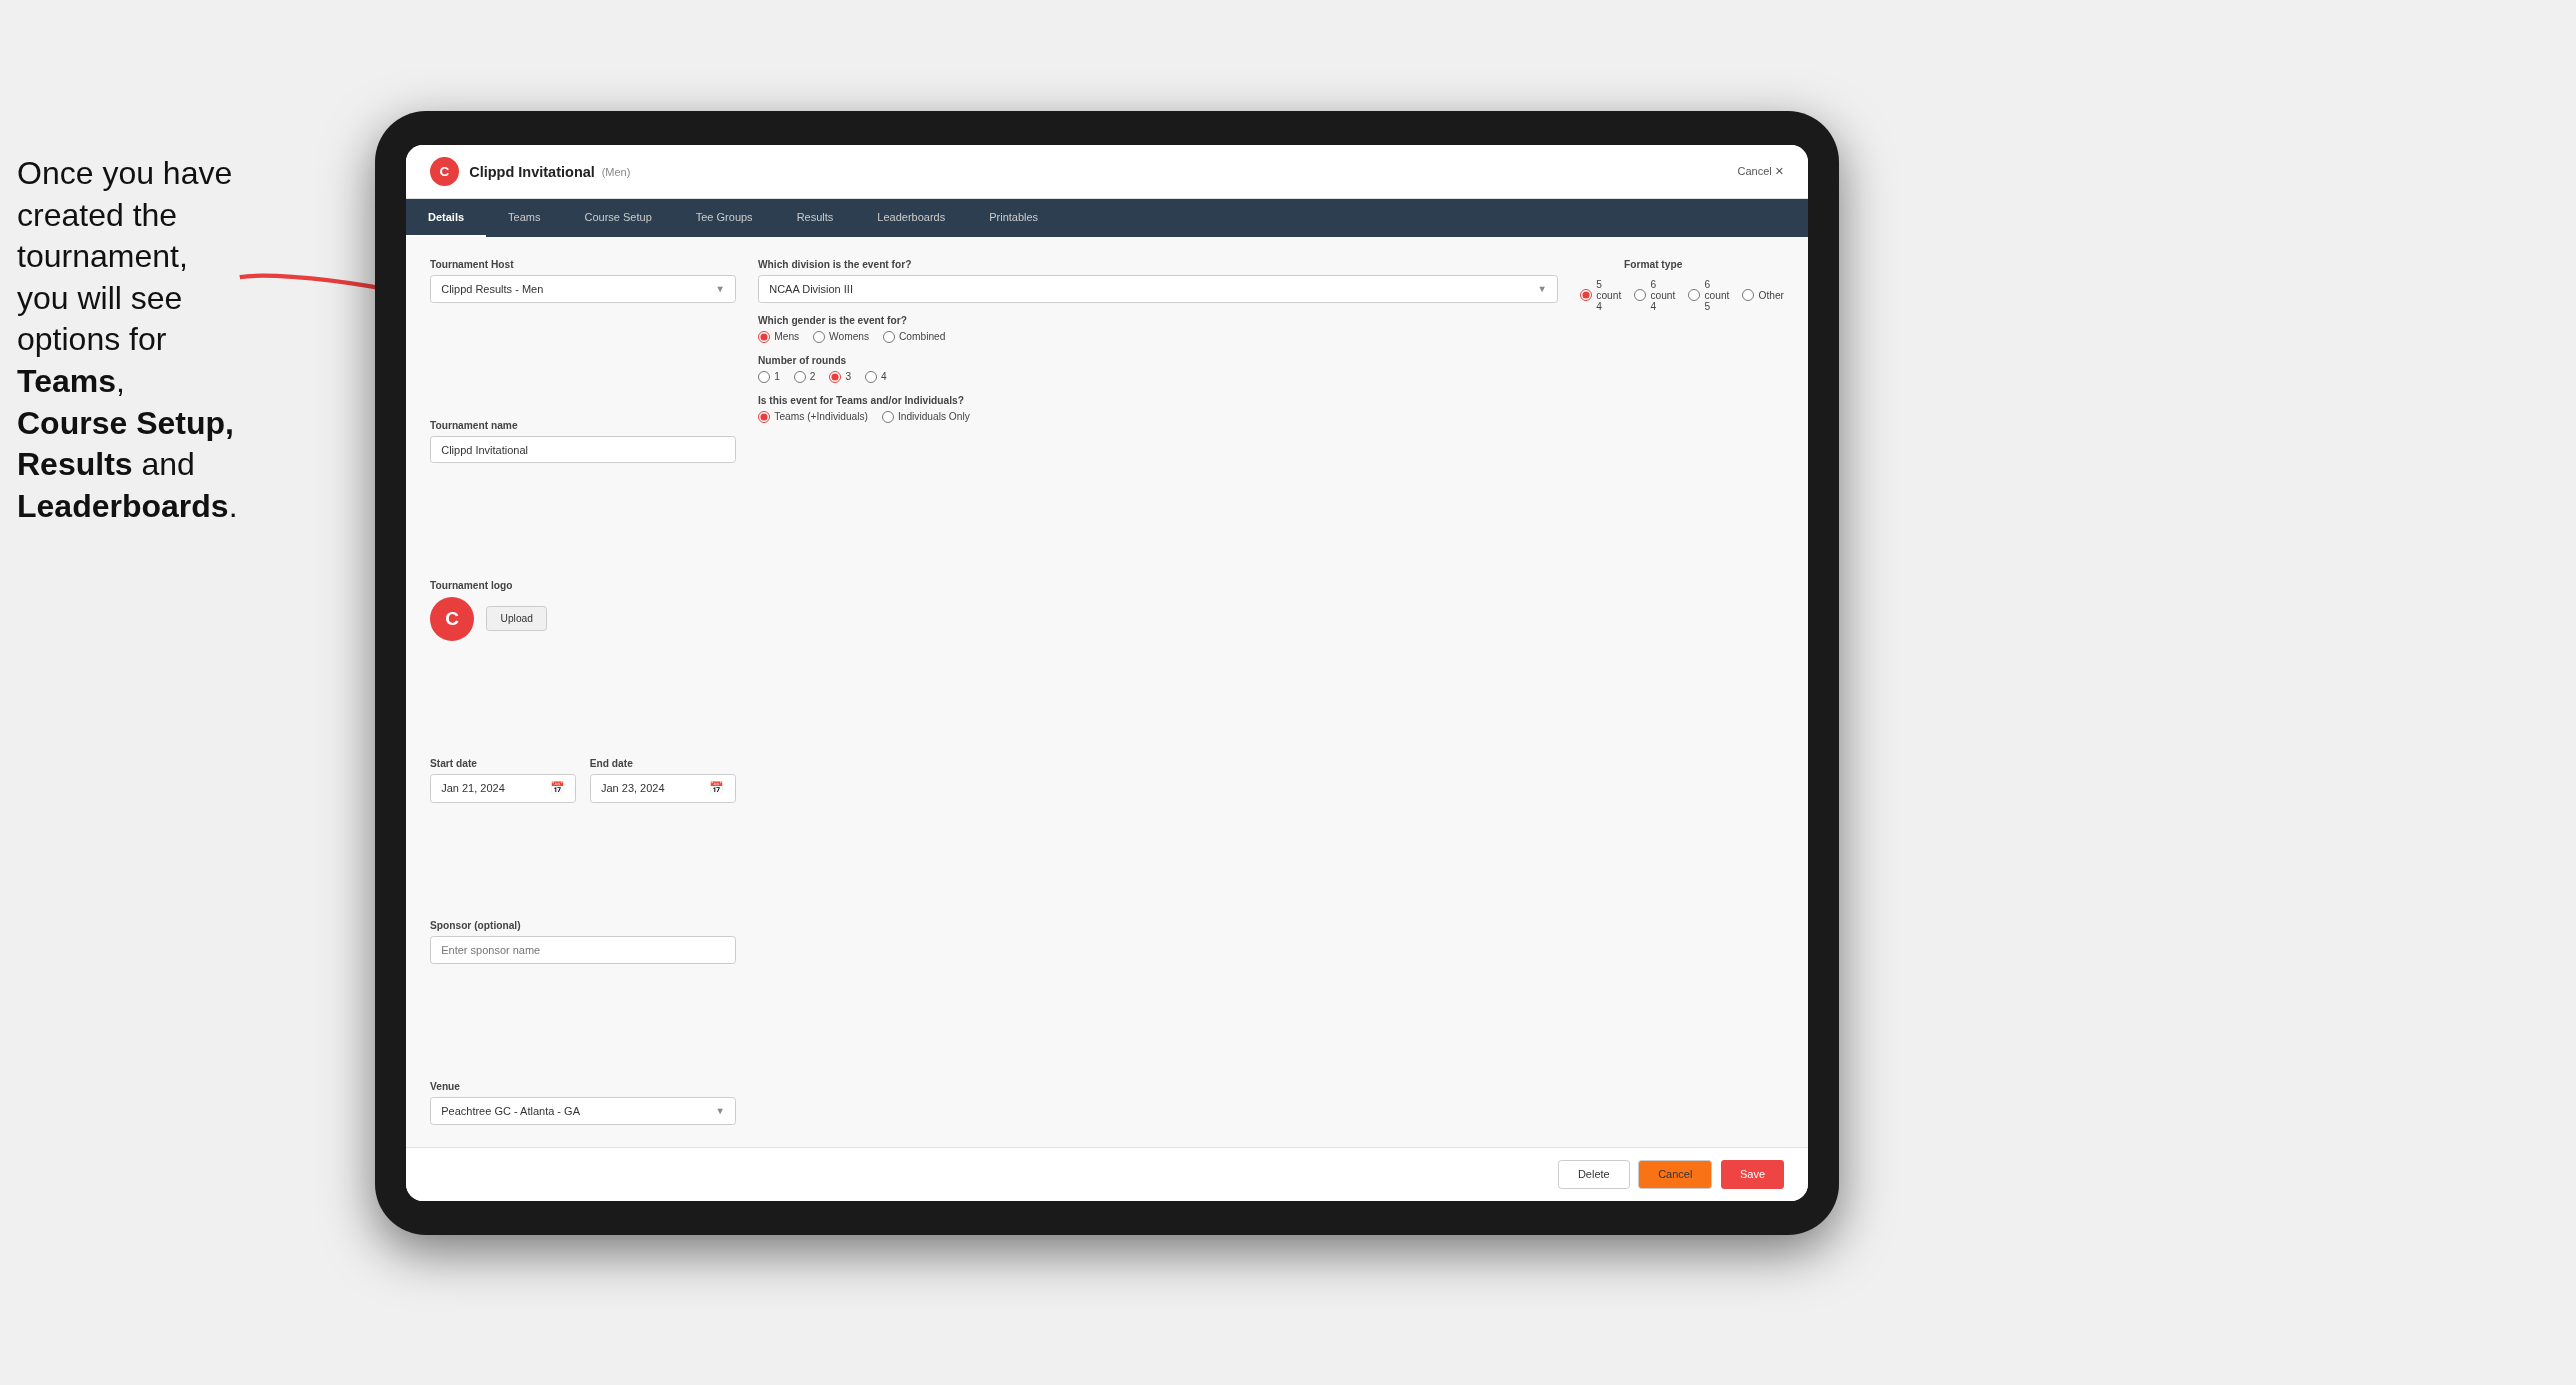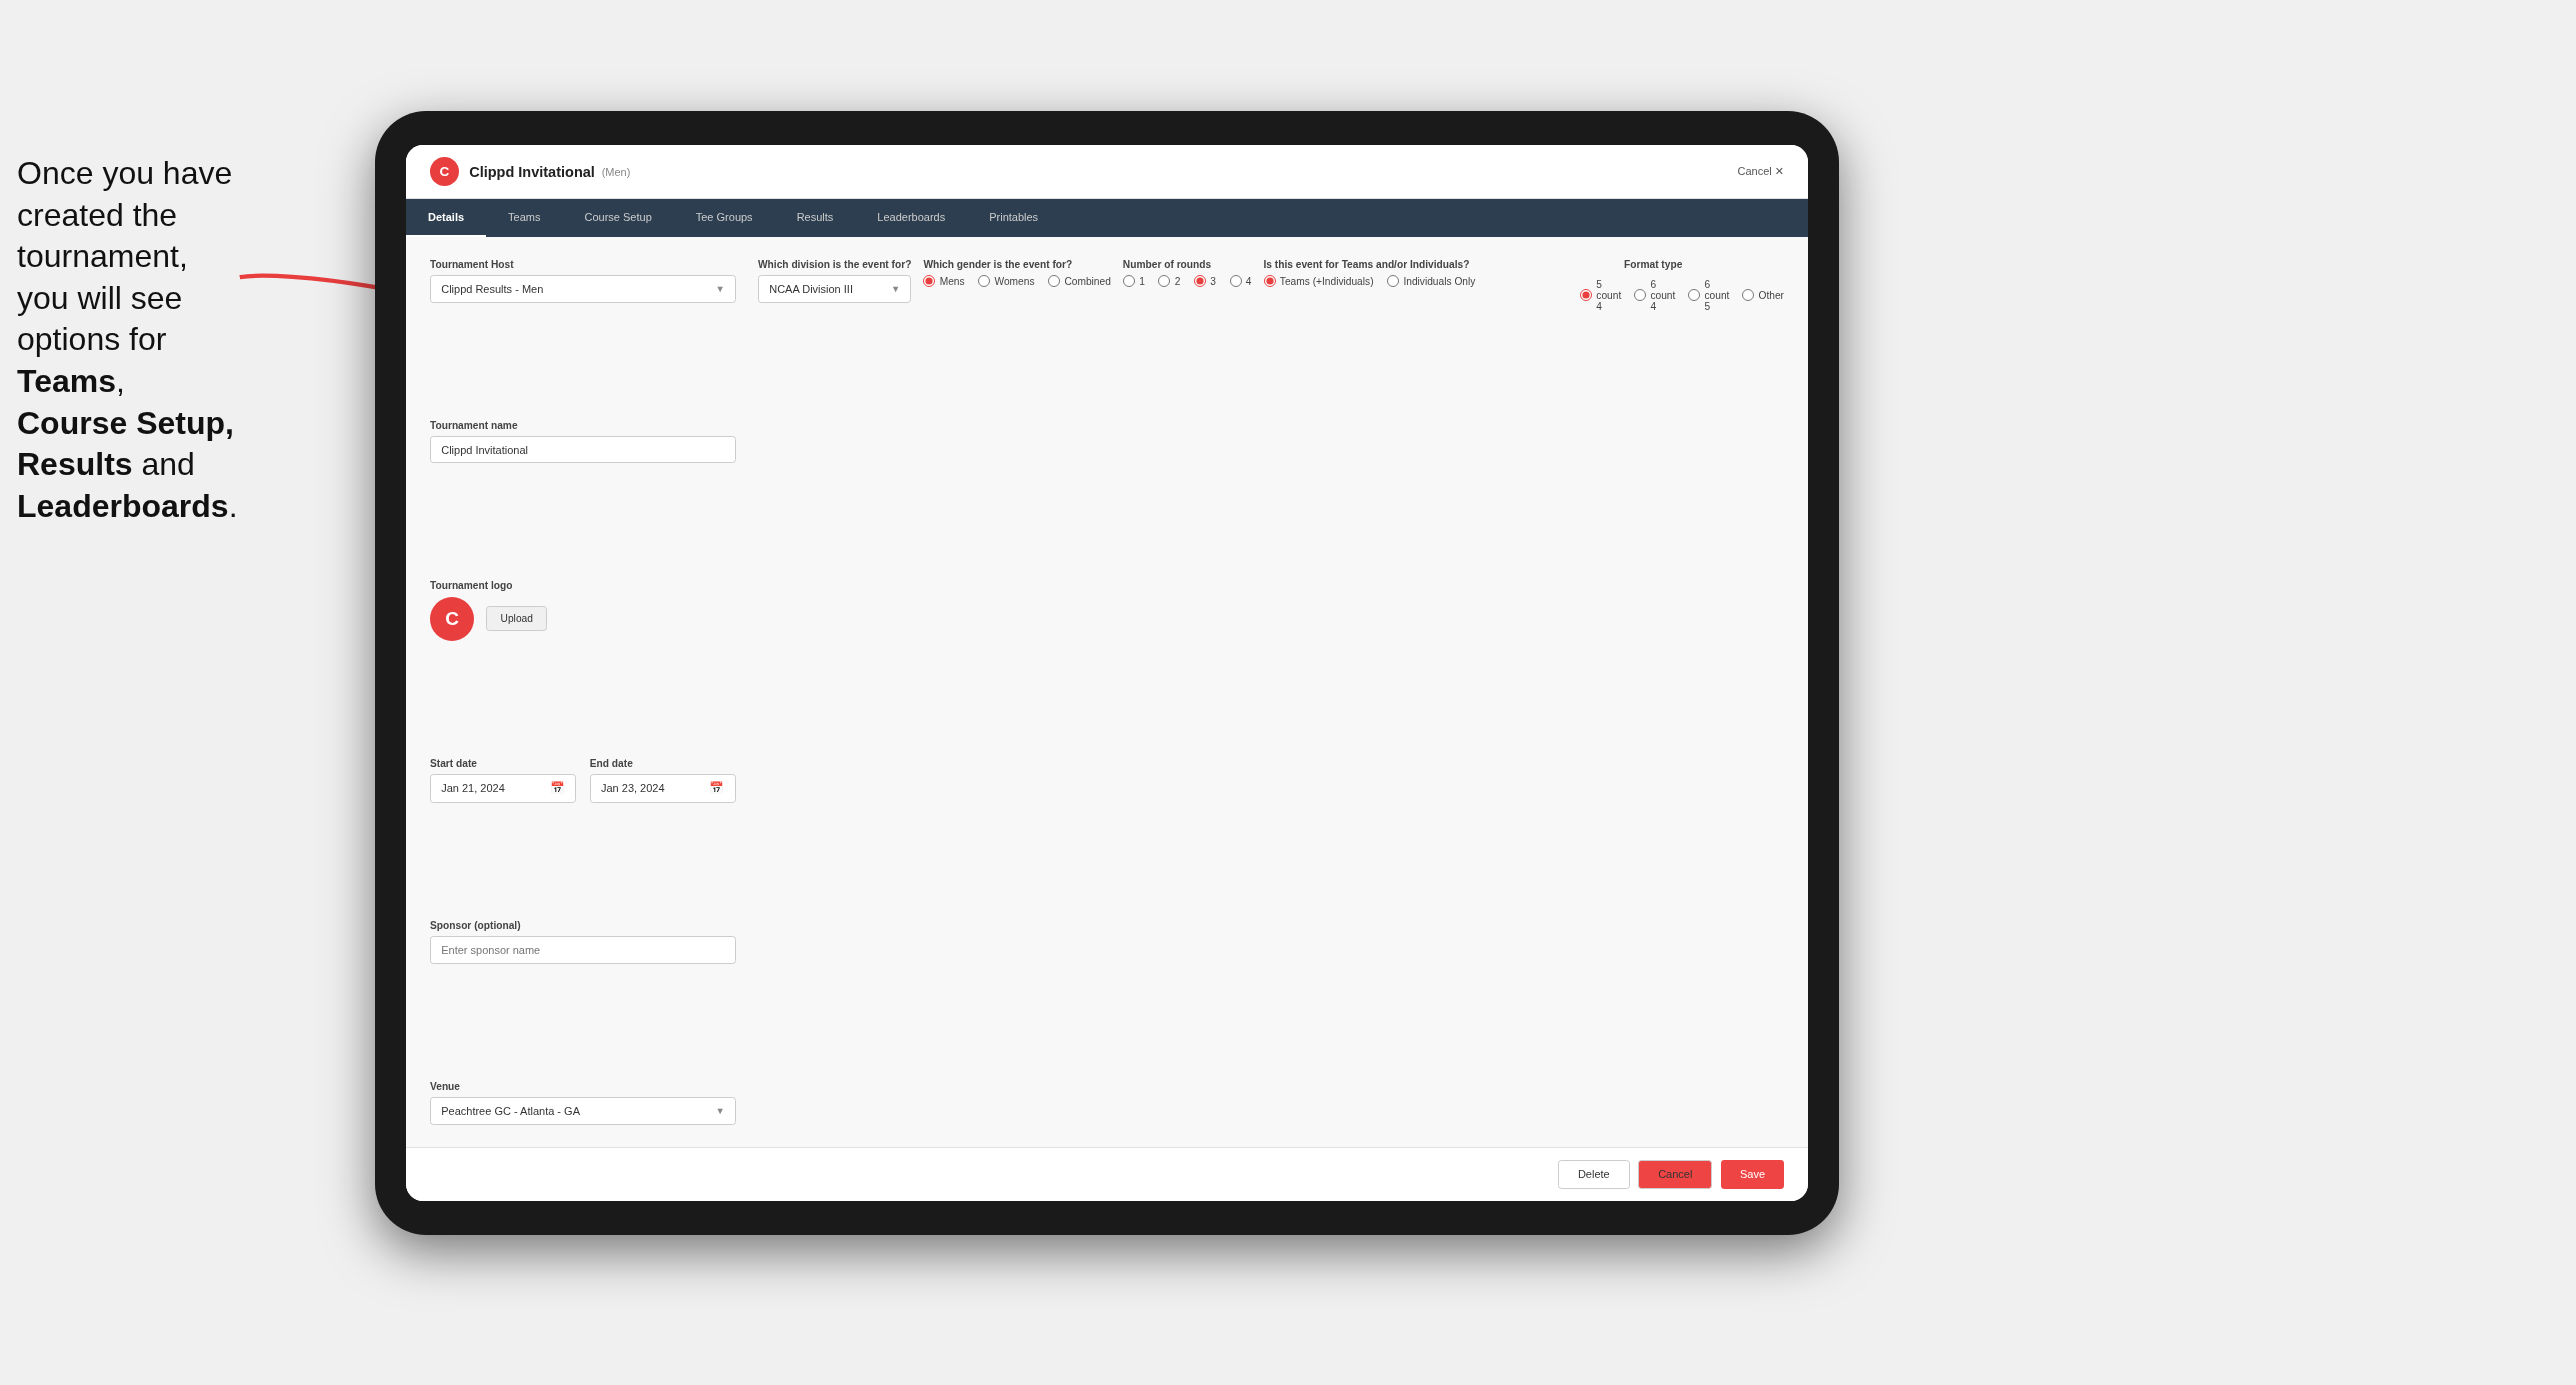--- a/index.html
+++ b/index.html
@@ -197,21 +197,21 @@
       display: flex;
       flex-direction: column;
       gap: 13.6px;
       justify-content: space-between;
     }
 
     
     .middle-col {
       flex: 1;
       display: flex;
-      flex-direction: row;
+      flex-direction: column;
       gap: 12px;
     }
 
     
     .right-col {
       width: 204px;
       flex-shrink: 0;
     }
 
     .field-group {
@@ -349,21 +349,21 @@
       font-size: 11px;
       cursor: pointer;
       border: none;
     }
     .btn-delete {
       background: #fff;
       border: 0.9px solid #ccc;
       color: #333;
     }
     .btn-cancel {
-      background: #ef4444;
+      background: #f97316;
       border: 0.9px solid #ccc;
       color: #333;
       text-align: right;
     }
     .btn-save {
       background: #ef4444;
       color: #fff;
       border: none;
     }
 

